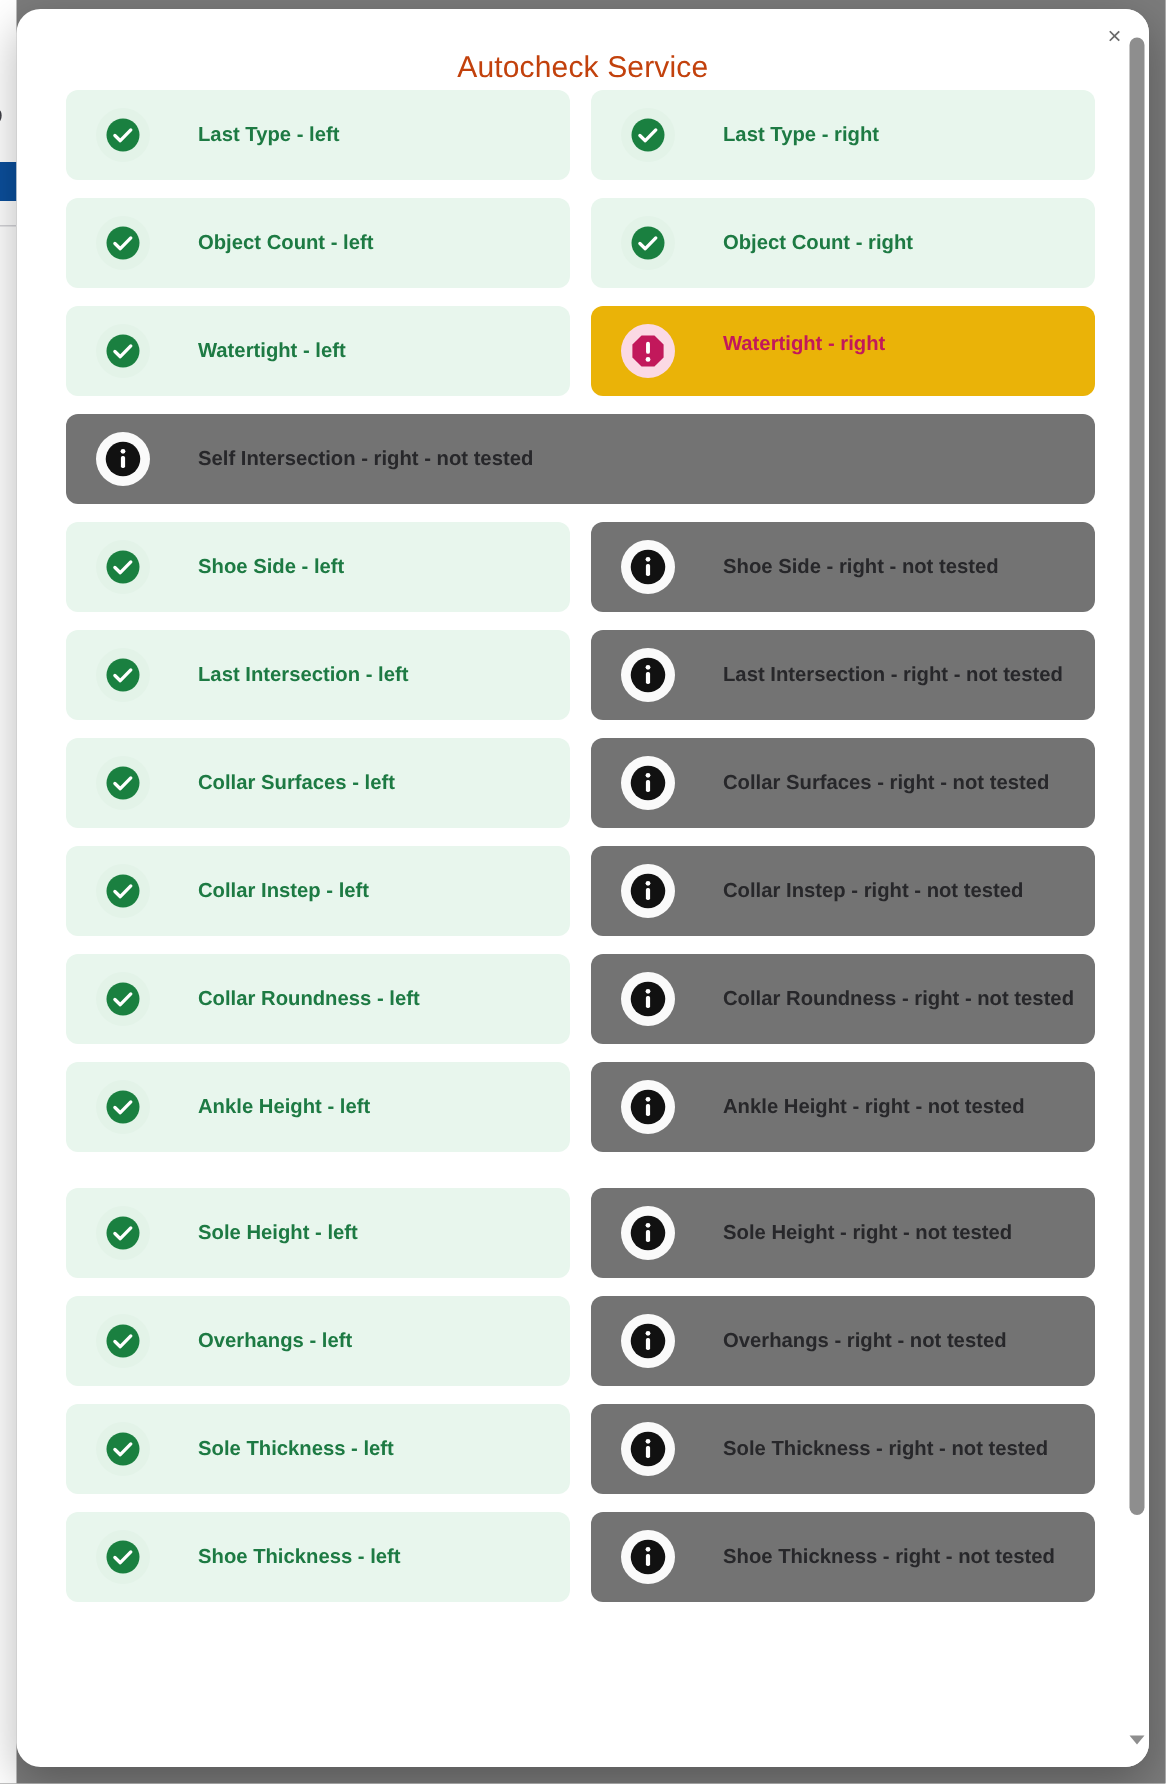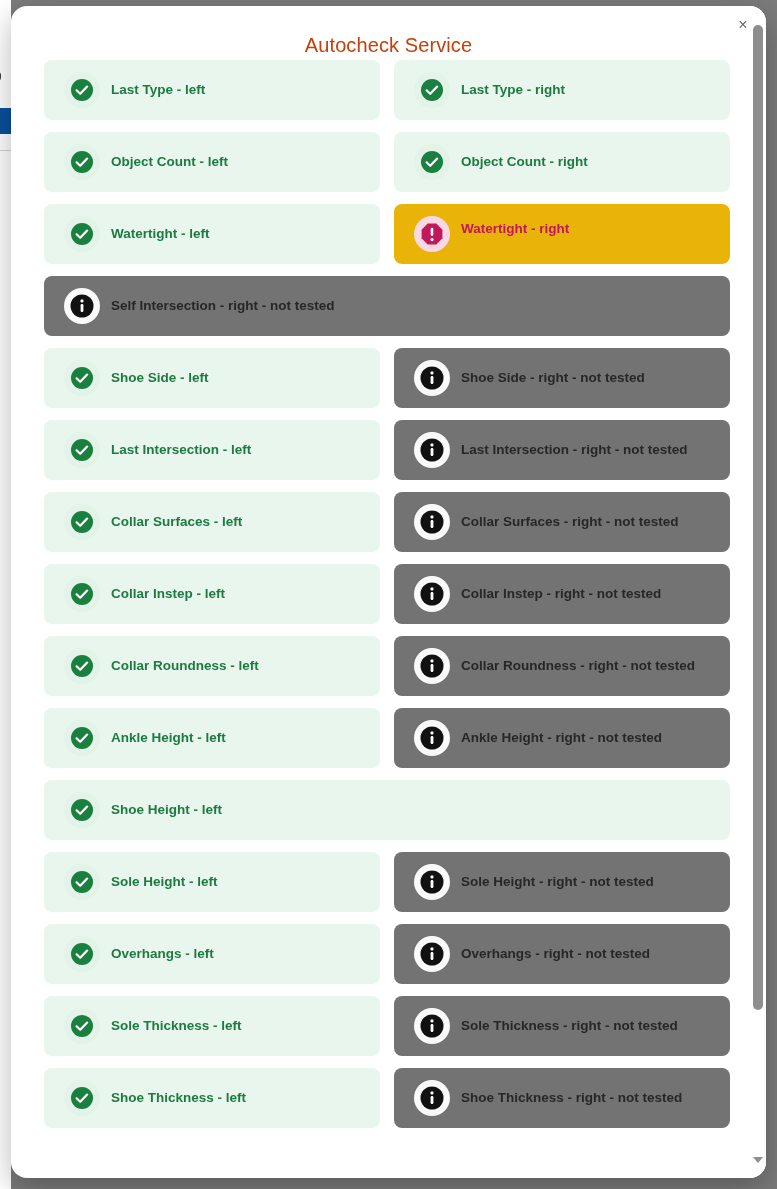--- a/index.html
+++ b/index.html
@@ -106,21 +106,21 @@
   .result-pair.tall { align-items: stretch; }
 
   .result-card {
     flex: 1 1 0;
     min-width: 0;
     border-radius: 8px;
     min-height: 60px;
     display: flex;
     align-items: center;
     padding: 8px 14px 8px 20px;
-    gap: 11px;
+    gap: 32px;
   }
 
   .result-card.status-ok     { background: #e8f6ed; }
   .result-card.status-error  { background: #eab308; align-items: center; }
   .result-card.status-untested { background: #737373; }
 
   
   .badge {
     flex: 0 0 auto;
     width: 36px; height: 36px;
@@ -448,31 +448,20 @@
               <circle cx="12" cy="6.9" r="1.6" fill="#ffffff"></circle>
               <rect x="10.6" y="10" width="2.8" height="8" rx="1.2" fill="#ffffff"></rect>
             </svg>
           </div>
           <div class="card-text">
             <div class="label-untested">Ankle Height - right - not tested</div>
           </div>
         </div>
       </div>
       <div class="result-pair">
-        <div class="result-card status-ok">
-          <div class="badge ok">
-            <svg width="24" height="24" viewBox="0 0 24 24" aria-hidden="true">
-              <circle cx="12" cy="12" r="11" fill="#1a8040"></circle>
-              <path d="M6.6 12.3 L10.2 15.8 L17.2 8.6" fill="none" stroke="#ffffff" stroke-width="2.2" stroke-linecap="round" stroke-linejoin="round"></path>
-            </svg>
-          </div>
-          <div class="card-text">
-            <div class="label-ok">Shoe Height - left</div>
-          </div>
-        </div>
       </div>
       <div class="result-pair">
         <div class="result-card status-ok">
           <div class="badge ok">
             <svg width="24" height="24" viewBox="0 0 24 24" aria-hidden="true">
               <circle cx="12" cy="12" r="11" fill="#1a8040"></circle>
               <path d="M6.6 12.3 L10.2 15.8 L17.2 8.6" fill="none" stroke="#ffffff" stroke-width="2.2" stroke-linecap="round" stroke-linejoin="round"></path>
             </svg>
           </div>
           <div class="card-text">

